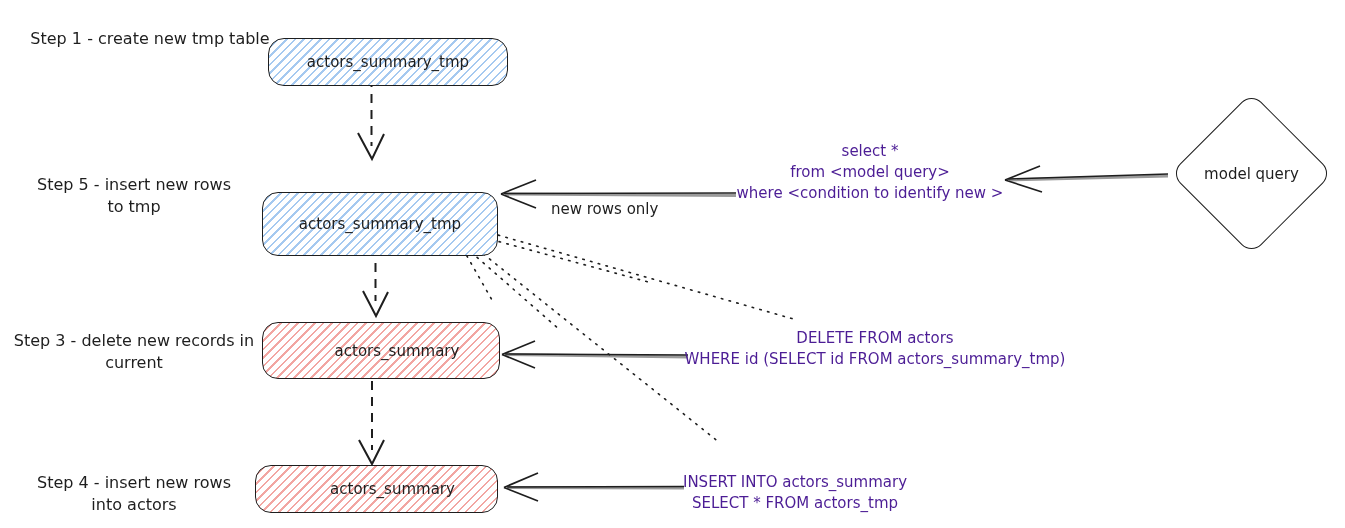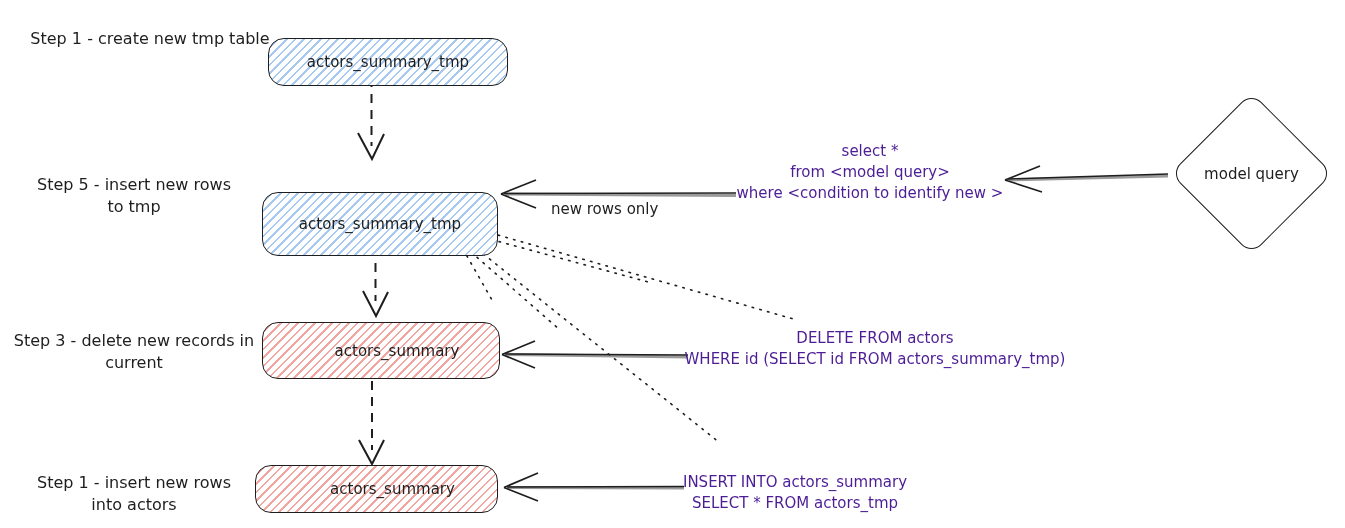--- a/index.html
+++ b/index.html
@@ -97,21 +97,21 @@
       <line x1="447" y1="231" x2="560" y2="330"></line>
       <line x1="451" y1="228" x2="492" y2="300"></line>
     </g>
   </svg>
 
   <div class="abs step-label" style="left:8px;top:28px;width:252px;margin-left:16px;">Step 1 - create new tmp table</div>
   <div class="abs step-label" style="left:8px;top:174px;width:252px;">Step 5 - insert new rows
 to tmp</div>
   <div class="abs step-label" style="left:8px;top:330px;width:252px;">Step 3 - delete new records in
 current</div>
-  <div class="abs step-label" style="left:8px;top:472px;width:252px;">Step 1 - insert new rows
+  <div class="abs step-label" style="left:8px;top:472px;width:252px;">Step 4 - insert new rows
 into actors</div>
 
   <div class="node hatch-blue" style="left:268px;top:10px;width:240px;height:48px;">
     <span>actors_summary_tmp</span>
   </div>
   <div class="node hatch-blue" style="left:262px;top:164px;width:236px;height:64px;">
     <span>actors_summary_tmp</span>
   </div>
   <div class="node hatch-red" style="left:262px;top:322px;width:238px;height:57px;">
     <span>actors_summary</span>

